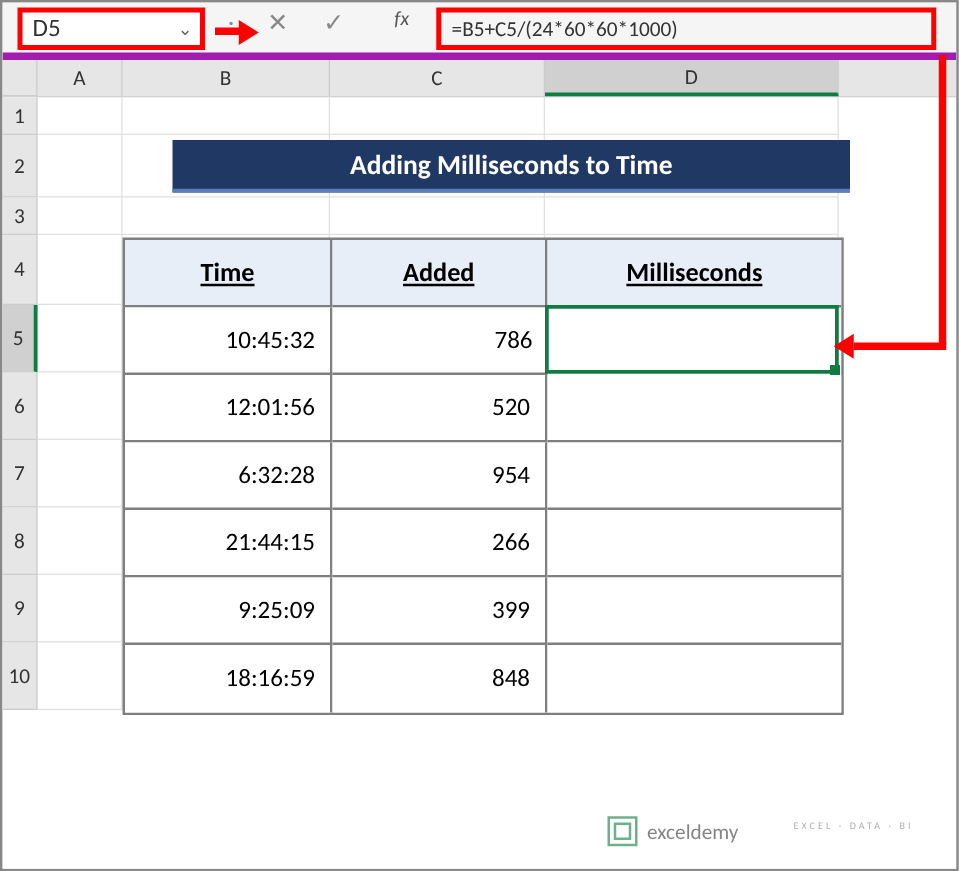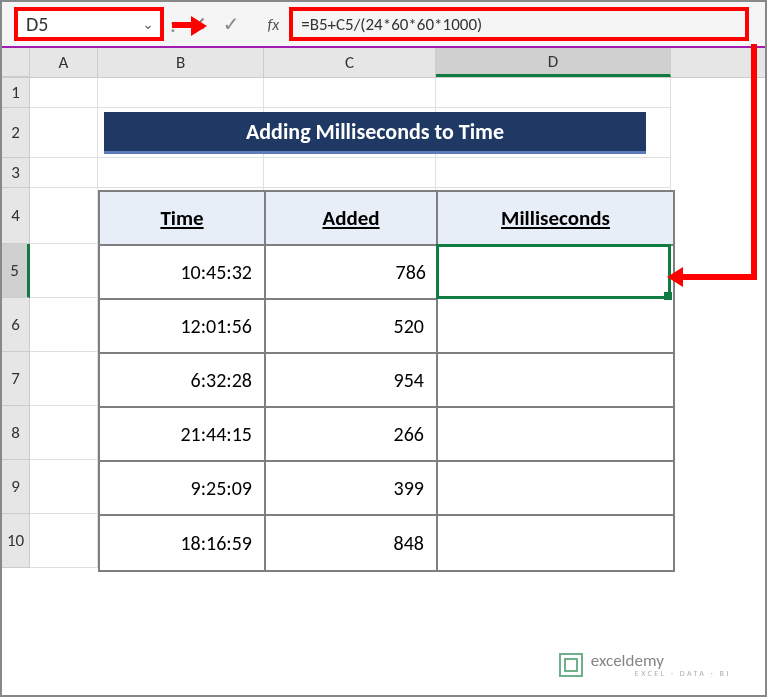--- a/index.html
+++ b/index.html
@@ -9,26 +9,26 @@
       width: 767px;
       height: 697px;
       position: relative;
       overflow: hidden;
       border: 2px solid #888;
     }
 
     
     .formula-bar {
       display: flex;
-      align-items: center;
       background: #f5f5f5;
       height: 46px;
-      border-bottom: 2px solid #a21caf;
+      border-bottom: 6px solid #a21caf;
       padding: 4px 12px;
       position: relative;
+      gap: 12px;
     }
 
     .name-box {
       width: 150px;
       height: 34px;
       background: #fff;
       border: 4px solid #ff0000;
       font-size: 20px;
       color: #333;
       display: flex;
@@ -129,21 +129,21 @@
     
     .r1 { height: 30px; }
     .r2 { height: 50px; }
     .r3 { height: 30px; }
     .r4 { height: 56px; }
     .rdata { height: 54px; }
 
     
     .title-banner {
       position: absolute;
-      left: 102px; top: 34px;
+      left: 136px; top: 34px;
       width: 542px; height: 42px;
       background: #1f3864;
       color: #fff;
       font-size: 22px;
       font-weight: bold;
       display: flex;
       align-items: center;
       justify-content: center;
       border-bottom: 3px solid #5d7cba;
     }
@@ -235,21 +235,21 @@
       width: 24px; height: 24px;
       border: 2px solid #107c41;
       position: relative;
     }
     .wm-icon::after {
       content: '';
       position: absolute;
       left: 3px; top: 3px; width: 10px; height: 10px;
       border: 2px solid #107c41;
     }
-    .wm-text { display: flex; flex-direction: column; line-height: 1; }
+    .wm-text { display: flex; line-height: 1; }
     .wm-main { font-size: 17px; color: #333; font-weight: 500; }
     .wm-sub { font-size: 8px; color: #777; letter-spacing: 2.5px; margin-left: 44px; }
 
     .corner-sel {
       background: #e6e6e6;
       border-right: 1px solid #ccc;
       border-bottom: 1px solid #ccc;
     }
   </style>
 </head>

